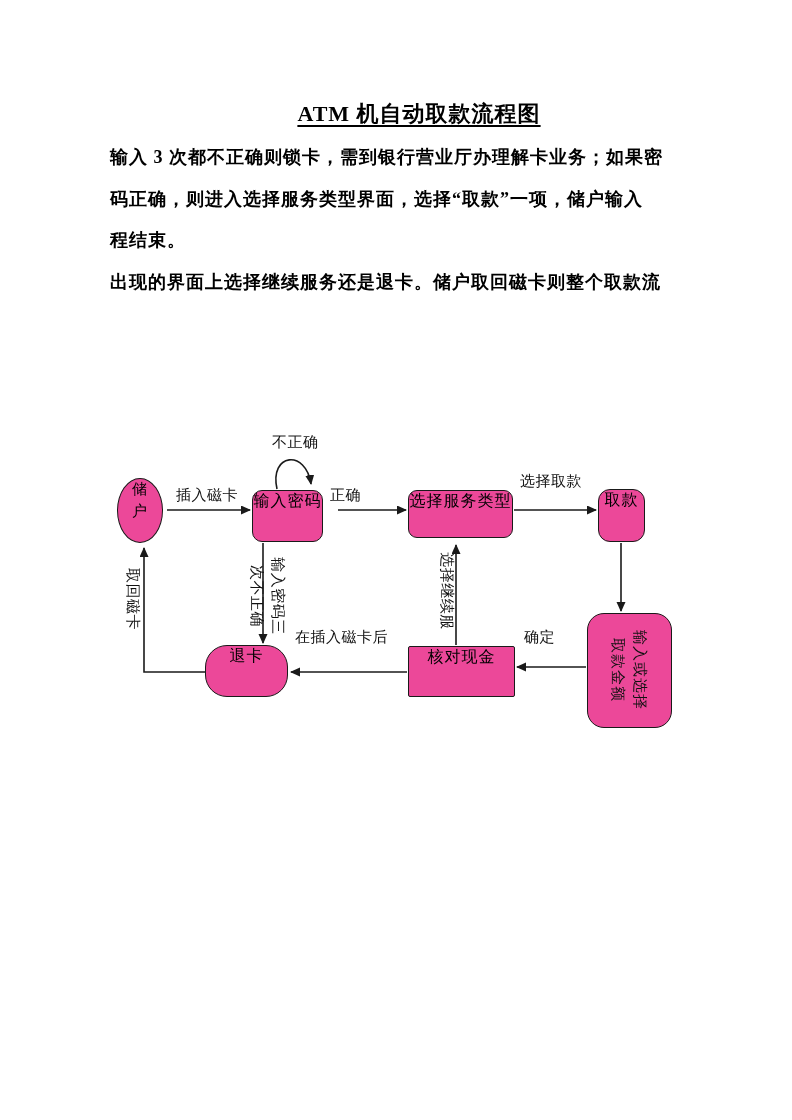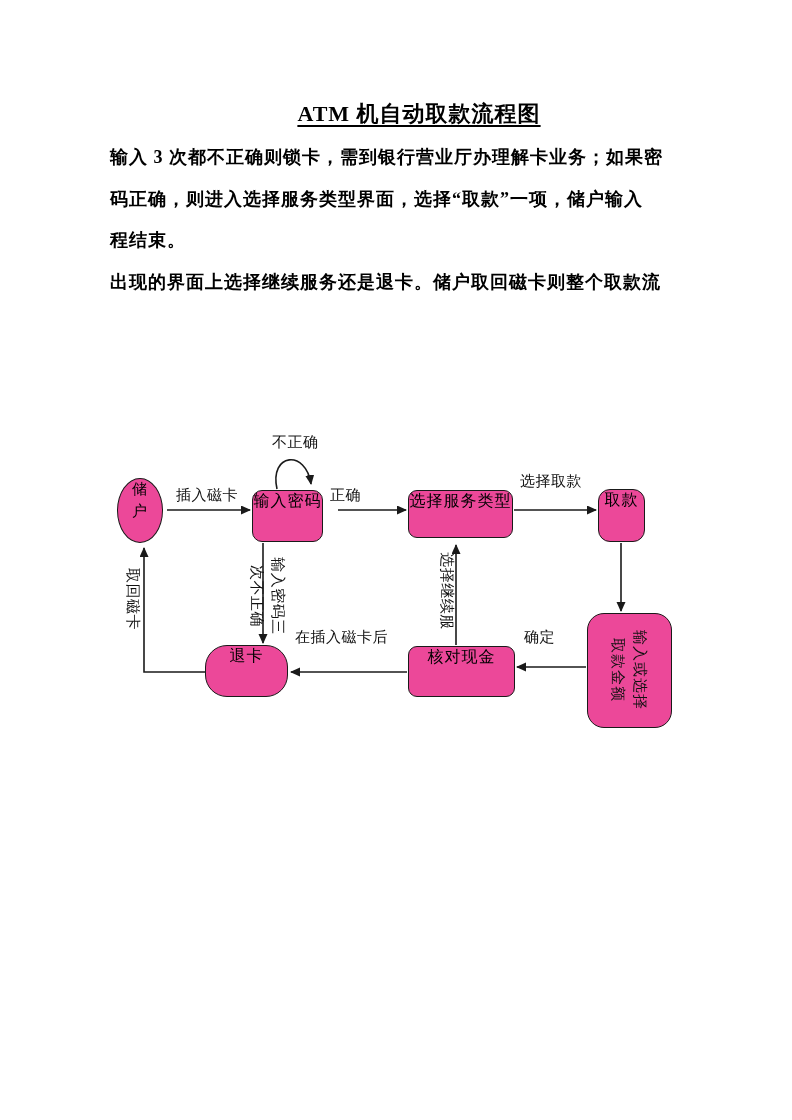--- a/index.html
+++ b/index.html
@@ -96,21 +96,21 @@
 </div>
 
 <div class="node" style="left:587px;top:613px;width:85px;height:115px;border-radius:17px;"></div>
 <div class="node-vtext" style="left:581px;top:648px;width:96px;height:44px;">
   <div class="two">
     <div>输入或选择</div>
     <div>取款金额</div>
   </div>
 </div>
 
-<div class="node" style="left:408px;top:646px;width:107px;height:51px;border-radius:9px;">
+<div class="node" style="left:408px;top:646px;width:107px;height:51px;border-radius:2px;">
   <span>核对现金</span>
 </div>
 
 <div class="node" style="left:205px;top:645px;width:83px;height:52px;border-radius:22px;">
   <span>退卡</span>
 </div>
 
 <div class="lbl" style="left:176px;top:486px;">插入磁卡</div>
 <div class="lbl" style="left:272px;top:433px;text-align:center;">不正确</div>
 <div class="lbl" style="left:330px;top:486px;">正确</div>

